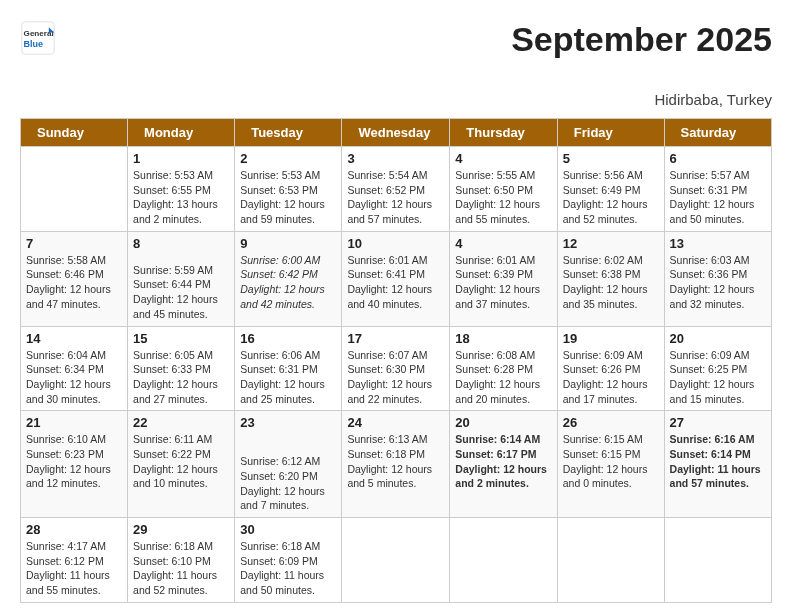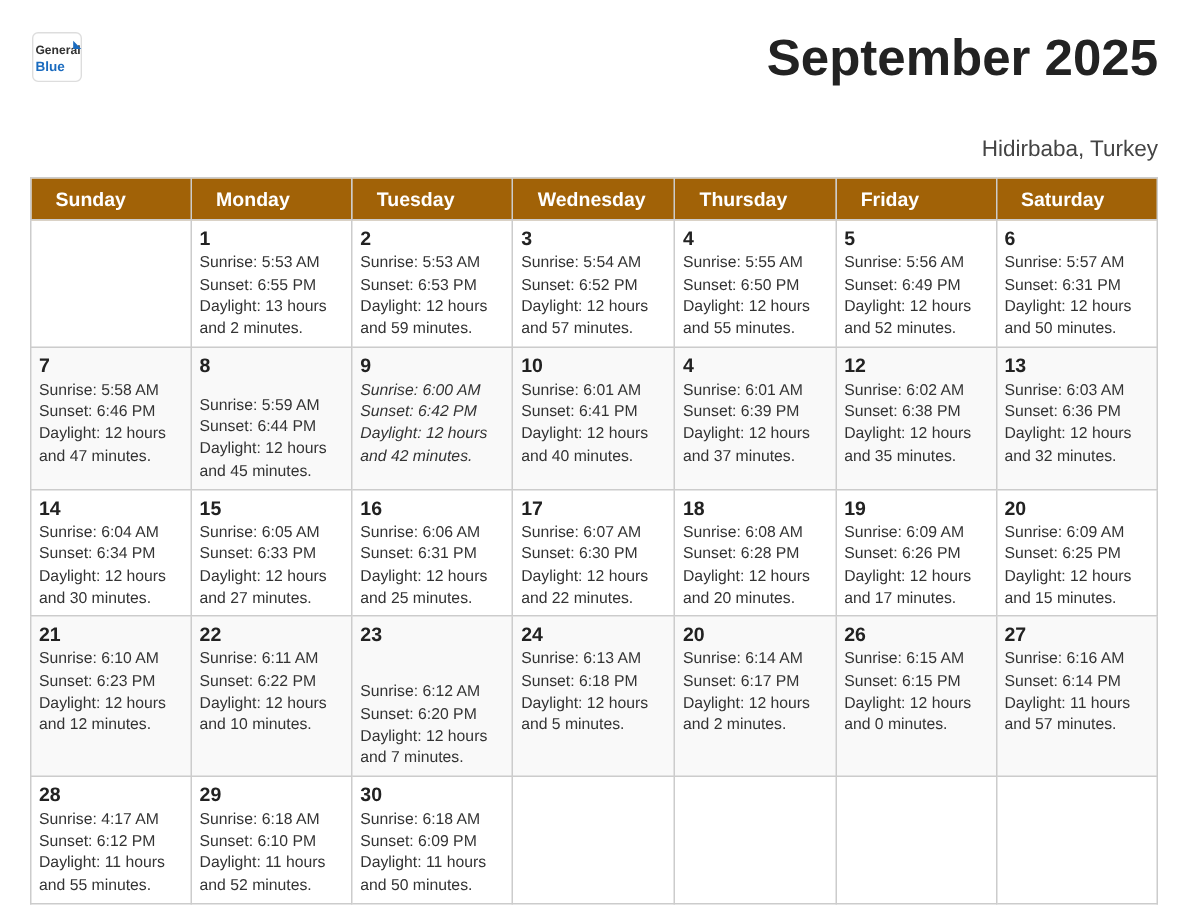--- a/index.html
+++ b/index.html
@@ -285,35 +285,35 @@
         </td>
         <td>
           <span class="day-number">24</span>
           <div class="day-info" style="white-space: pre-line;">Sunrise: 6:13 AM
 Sunset: 6:18 PM
 Daylight: 12 hours
 and 5 minutes.</div>
         </td>
         <td>
           <span class="day-number">20</span>
-          <div class="day-info" style="white-space: pre-line;">Sunrise: 6:14 AM
+          <div class="day-info" style="white-space: pre-line; font-weight: bold;">Sunrise: 6:14 AM
 Sunset: 6:17 PM
 Daylight: 12 hours
 and 2 minutes.</div>
         </td>
         <td>
           <span class="day-number">26</span>
           <div class="day-info" style="white-space: pre-line;">Sunrise: 6:15 AM
 Sunset: 6:15 PM
 Daylight: 12 hours
 and 0 minutes.</div>
         </td>
         <td>
           <span class="day-number">27</span>
-          <div class="day-info" style="white-space: pre-line;">Sunrise: 6:16 AM
+          <div class="day-info" style="white-space: pre-line; font-weight: bold;">Sunrise: 6:16 AM
 Sunset: 6:14 PM
 Daylight: 11 hours
 and 57 minutes.</div>
         </td>
       </tr>
       <tr>
         <td>
           <span class="day-number">28</span>
           <div class="day-info" style="white-space: pre-line;">Sunrise: 4:17 AM
 Sunset: 6:12 PM

